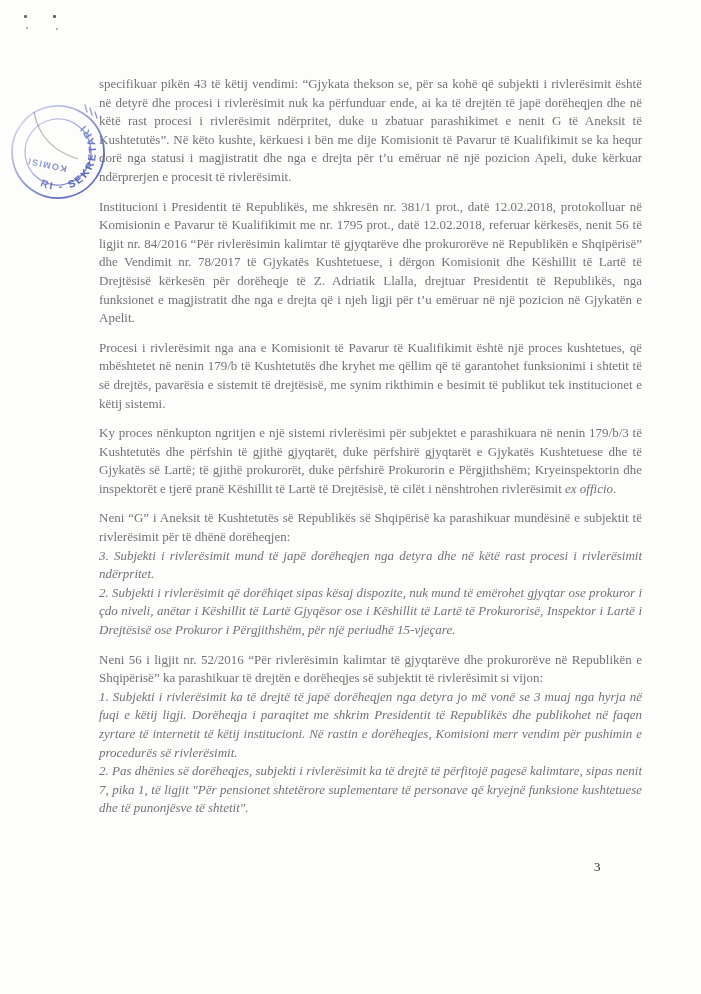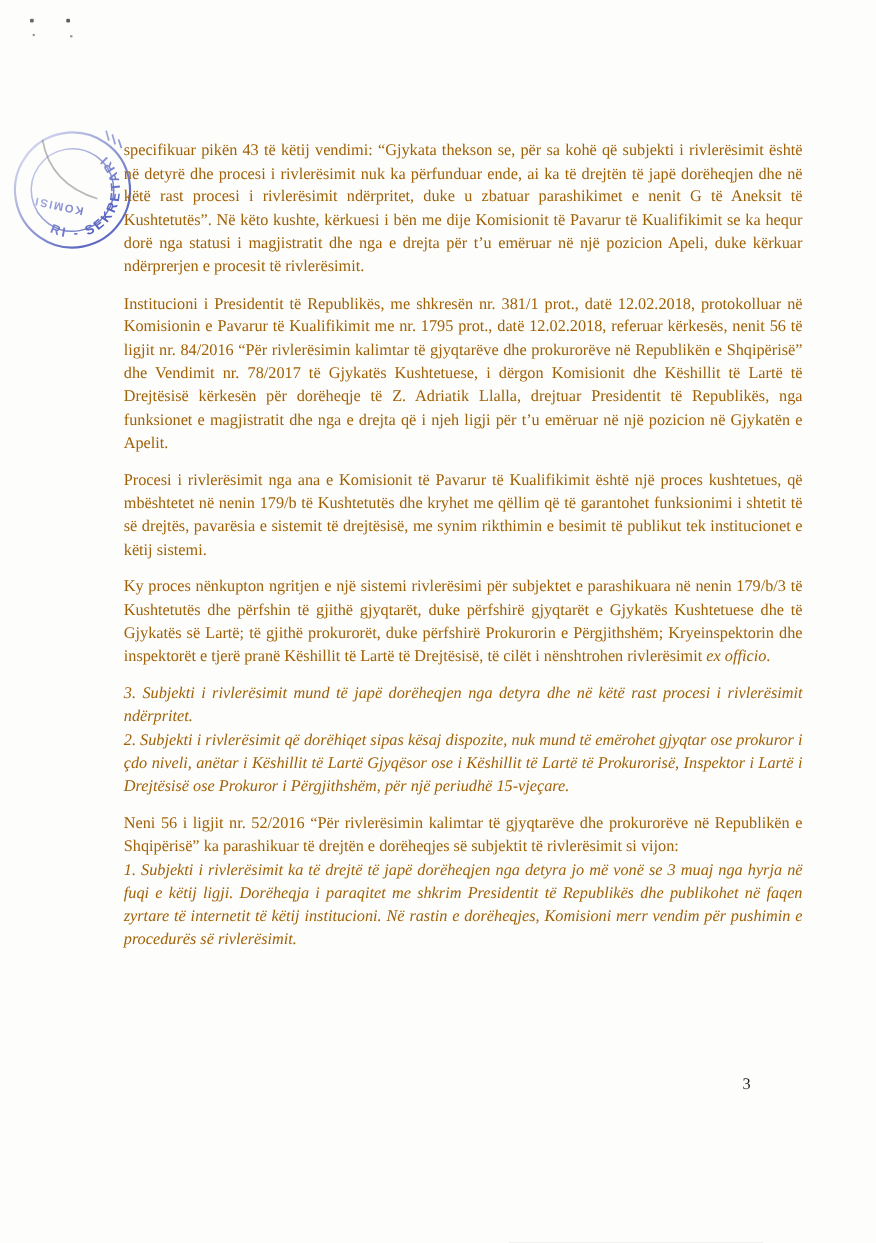--- a/index.html
+++ b/index.html
@@ -7,23 +7,22 @@
     position:relative;
     width:701px;height:994px;
     background:#fdfdfc;
     overflow:hidden;
     font-family:"Liberation Serif", serif;
   }
   .text-block{
     position:absolute;
     left:99px;top:75px;width:543px;
     font-size:13px;line-height:18.6px;
-    color:#a16207;
+    color:#737373;
     text-align:justify;
-    margin-top:36px;
   }
   .text-block p, .text-block .block{margin:0 0 11px 0;}
   .block > div{margin:0;}
   .italic{font-style:italic;}
   .pagenum{
     position:absolute;left:594px;top:859px;
     font-size:13px;color:#1f1f1f;
   }
   .speck{position:absolute;border-radius:1px;}
   .stamp{
@@ -75,26 +74,28 @@
 
     <p>specifikuar pikën 43 të këtij vendimi: “Gjykata thekson se, për sa kohë që subjekti i rivlerësimit është në detyrë dhe procesi i rivlerësimit nuk ka përfunduar ende, ai ka të drejtën të japë dorëheqjen dhe në këtë rast procesi i rivlerësimit ndërpritet, duke u zbatuar parashikimet e nenit G të Aneksit të Kushtetutës”. Në këto kushte, kërkuesi i bën me dije Komisionit të Pavarur të Kualifikimit se ka hequr dorë nga statusi i magjistratit dhe nga e drejta për t’u emëruar në një pozicion Apeli, duke kërkuar ndërprerjen e procesit të rivlerësimit.</p>
 
     <p>Institucioni i Presidentit të Republikës, me shkresën nr. 381/1 prot., datë 12.02.2018, protokolluar në Komisionin e Pavarur të Kualifikimit me nr. 1795 prot., datë 12.02.2018, referuar kërkesës, nenit 56 të ligjit nr. 84/2016 “Për rivlerësimin kalimtar të gjyqtarëve dhe prokurorëve në Republikën e Shqipërisë” dhe Vendimit nr. 78/2017 të Gjykatës Kushtetuese, i dërgon Komisionit dhe Këshillit të Lartë të Drejtësisë kërkesën për dorëheqje të Z. Adriatik Llalla, drejtuar Presidentit të Republikës, nga funksionet e magjistratit dhe nga e drejta që i njeh ligji për t’u emëruar në një pozicion në Gjykatën e Apelit.</p>
 
     <p>Procesi i rivlerësimit nga ana e Komisionit të Pavarur të Kualifikimit është një proces kushtetues, që mbështetet në nenin 179/b të Kushtetutës dhe kryhet me qëllim që të garantohet funksionimi i shtetit të së drejtës, pavarësia e sistemit të drejtësisë, me synim rikthimin e besimit të publikut tek institucionet e këtij sistemi.</p>
 
     <p><span>Ky proces nënkupton ngritjen e një sistemi rivlerësimi për subjektet e parashikuara në nenin 179/b/3 të Kushtetutës dhe përfshin të gjithë gjyqtarët, duke përfshirë gjyqtarët e Gjykatës Kushtetuese dhe të Gjykatës së Lartë; të gjithë prokurorët, duke përfshirë Prokurorin e Përgjithshëm; Kryeinspektorin dhe inspektorët e tjerë pranë Këshillit të Lartë të Drejtësisë, të cilët i nënshtrohen rivlerësimit </span><span class="italic">ex officio</span><span>.</span></p>
 
     <div class="block">
+      <div>Neni “G” i Aneksit të Kushtetutës së Republikës së Shqipërisë ka parashikuar mundësinë e subjektit të rivlerësimit për të dhënë dorëheqjen:</div>
       <div class="italic">3. Subjekti i rivlerësimit mund të japë dorëheqjen nga detyra dhe në këtë rast procesi i rivlerësimit ndërpritet.</div>
       <div class="italic">2. Subjekti i rivlerësimit që dorëhiqet sipas kësaj dispozite, nuk mund të emërohet gjyqtar ose prokuror i çdo niveli, anëtar i Këshillit të Lartë Gjyqësor ose i Këshillit të Lartë të Prokurorisë, Inspektor i Lartë i Drejtësisë ose Prokuror i Përgjithshëm, për një periudhë 15-vjeçare.</div>
     </div>
 
     <div class="block">
       <div>Neni 56 i ligjit nr. 52/2016 “Për rivlerësimin kalimtar të gjyqtarëve dhe prokurorëve në Republikën e Shqipërisë” ka parashikuar të drejtën e dorëheqjes së subjektit të rivlerësimit si vijon:</div>
       <div class="italic">1. Subjekti i rivlerësimit ka të drejtë të japë dorëheqjen nga detyra jo më vonë se 3 muaj nga hyrja në fuqi e këtij ligji. Dorëheqja i paraqitet me shkrim Presidentit të Republikës dhe publikohet në faqen zyrtare të internetit të këtij institucioni. Në rastin e dorëheqjes, Komisioni merr vendim për pushimin e procedurës së rivlerësimit.</div>
+      <div class="italic">2. Pas dhënies së dorëheqjes, subjekti i rivlerësimit ka të drejtë të përfitojë pagesë kalimtare, sipas nenit 7, pika 1, të ligjit "Për pensionet shtetërore suplementare të personave që kryejnë funksione kushtetuese dhe të punonjësve të shtetit".</div>
     </div>
 
   </div>
 
   <div class="pagenum">3</div>
 
 </div>
 
 </body></html>

